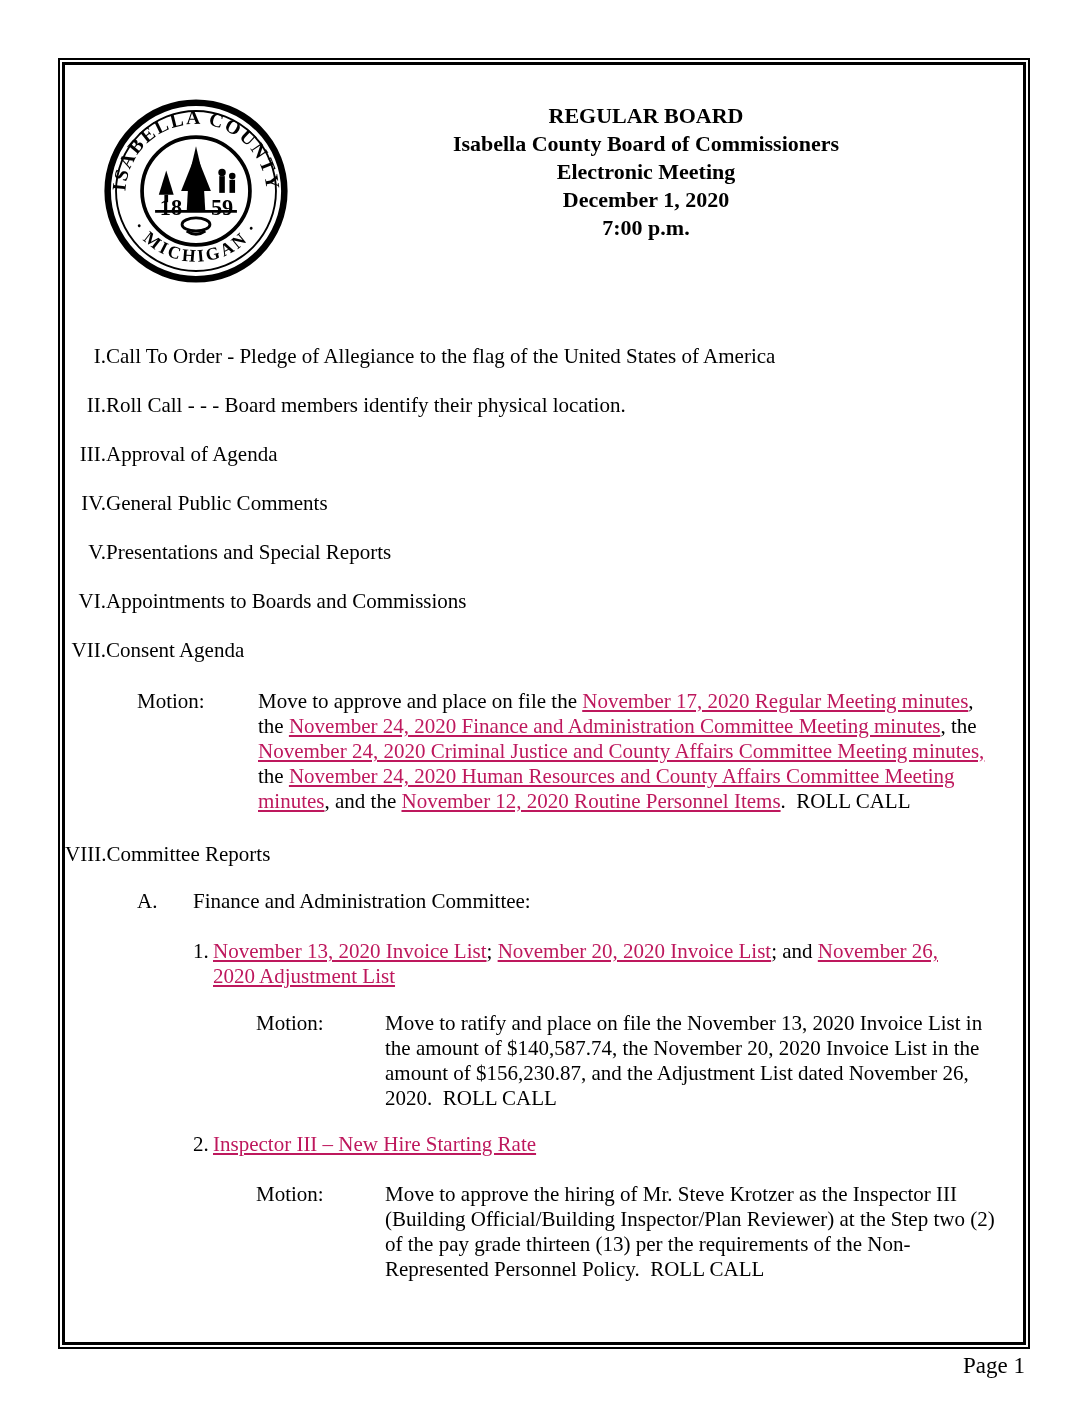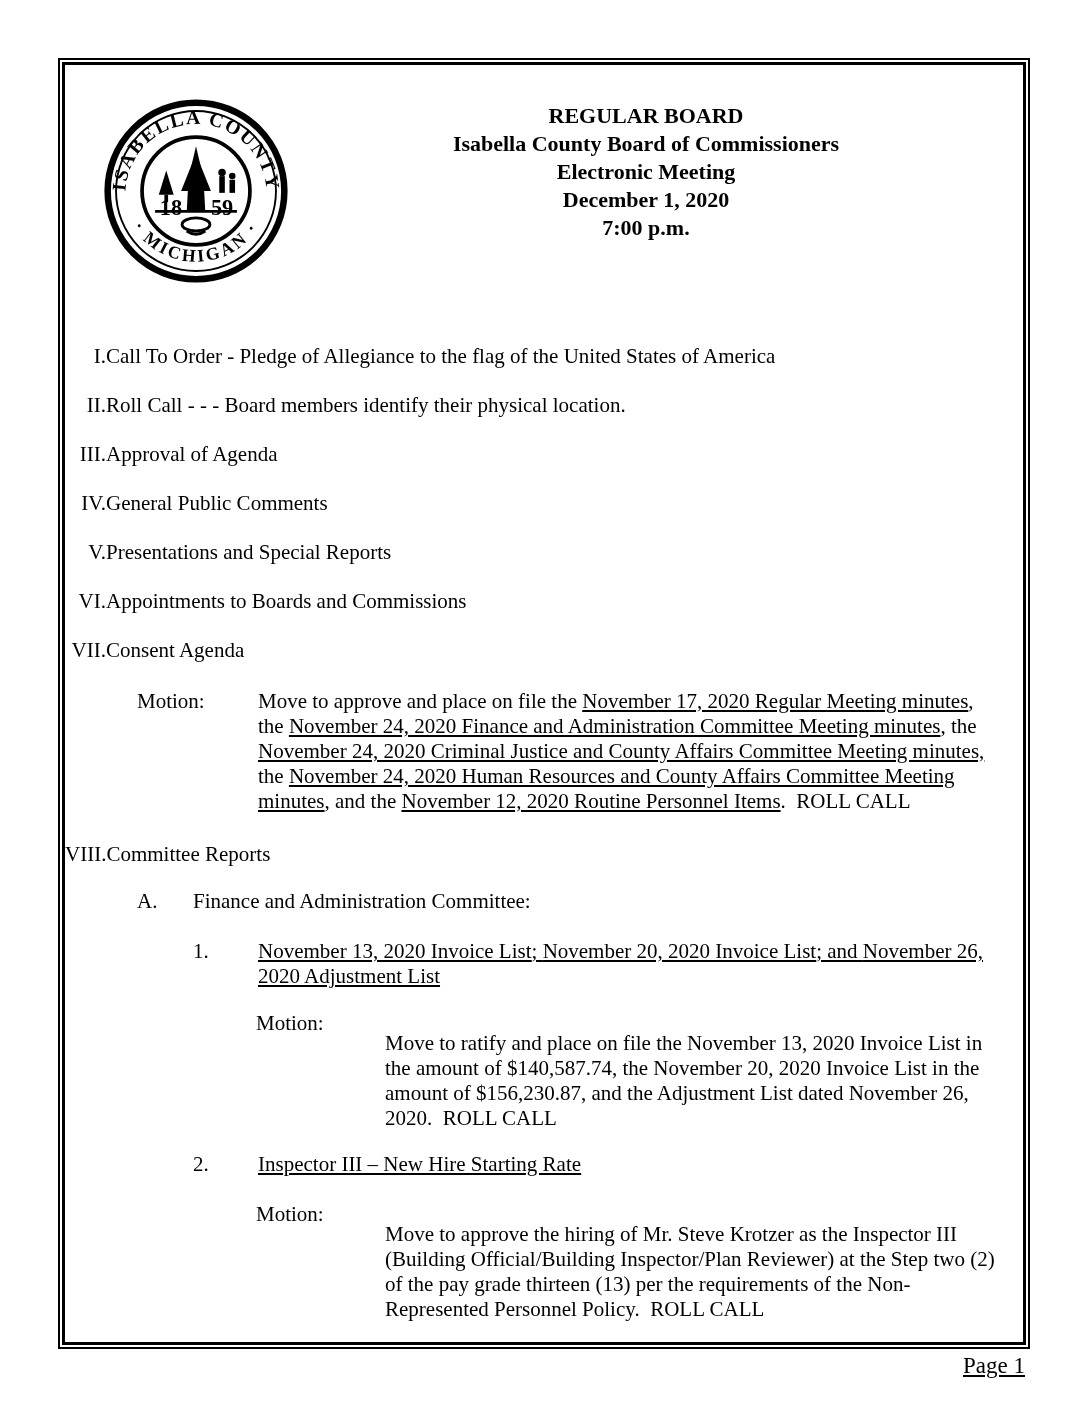--- a/index.html
+++ b/index.html
@@ -37,36 +37,35 @@
   .roman-row{display:flex;font-size:21px;line-height:25px;margin-bottom:24px;}
   .roman-num{flex:0 0 41px;text-align:right;white-space:nowrap;}
   .roman-text{white-space:pre-wrap;}
   
   .motion-block{display:flex;font-size:21px;line-height:25px;}
   .motion-block.lvl1{margin:26px 0 28px 72px;}
   .motion-block.lvl1 .motion-label{flex:0 0 121px;}
   .motion-block.lvl2{margin:22px 0 0 191px;}
   .motion-block.lvl2 .motion-label{flex:0 0 129px;}
   .motion-text{white-space:pre-wrap;max-width:745px;}
-  .motion-block.lvl2 .motion-text{max-width:615px;margin-top:20px;}
+  .motion-block.lvl2 .motion-text{max-width:615px;}
   
   .letter-row{display:flex;font-size:21px;line-height:25px;margin:22px 0 0 72px;}
   .letter-num{flex:0 0 24px;}
   .letter-text{margin-left:32px;}
   .num-row{display:flex;font-size:21px;line-height:25px;margin:25px 0 0 128px;}
   .num-row.second{margin-top:21px;}
   .num-num{flex:0 0 20px;}
-  .num-text{margin-left:45px;white-space:pre-wrap;max-width:745px;text-decoration:underline;}
-  .doc-link{color:#000000;text-decoration:underline;cursor:pointer;}
+  .num-text{white-space:pre-wrap;max-width:745px;}
+  .doc-link{color:#be185d;text-decoration:underline;cursor:pointer;}
   
   .page-footer{
     position:absolute;
     right:63px;top:1353px;
     font-size:23px;
-    text-decoration:underline;
   }
   .seal text{font-family:"Liberation Serif","DejaVu Serif",serif;}
 </style>
 </head>
 <body>
 
 <div class="sheet">
   <div class="frame">
 
     <div class="header">

